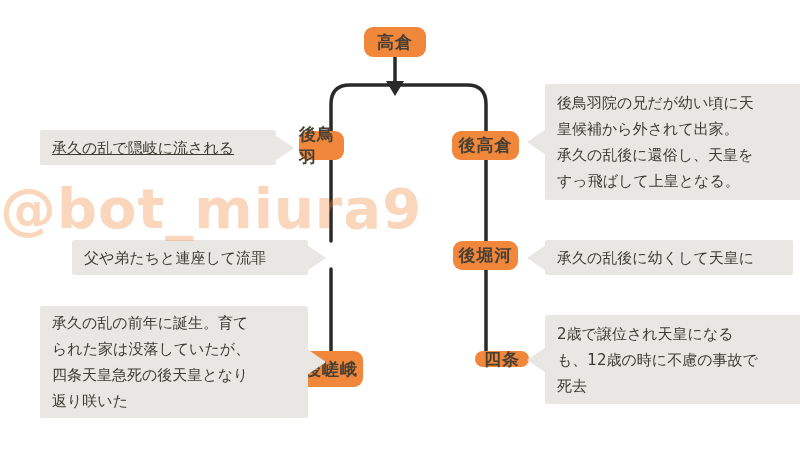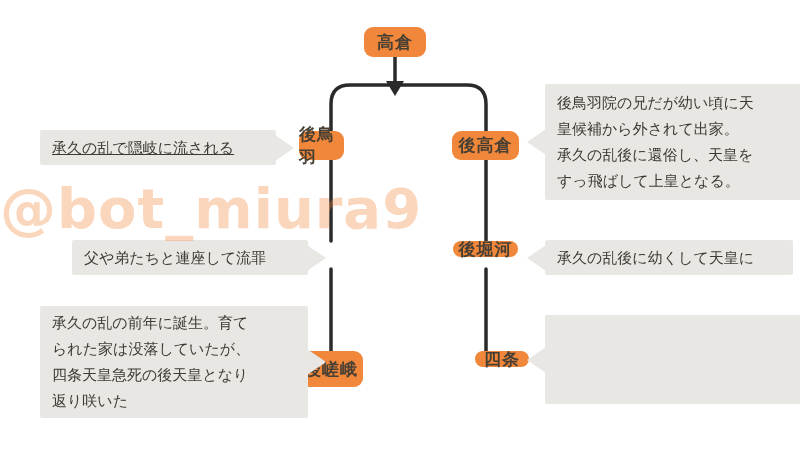--- a/index.html
+++ b/index.html
@@ -55,21 +55,21 @@
 
   <div class="node" style="left:299px;top:131px;width:45px;height:29px;">
     <span>後鳥羽</span>
   </div>
 
   <div class="node" style="left:452px;top:131px;width:67px;height:29px;">
     <span>後高倉</span>
   </div>
 
 
-  <div class="node" style="left:453px;top:241px;width:65px;height:16px;">
+  <div class="node" style="left:453px;top:241px;width:65px;height:29px;">
     <span>後堀河</span>
   </div>
 
   <div class="node" style="left:299px;top:351px;width:64px;height:36px;">
     <span>後嵯峨</span>
   </div>
 
   <div class="node" style="left:459px;top:351px;width:54px;height:16px;margin-left:16px;">
     <span>四条</span>
   </div>
@@ -99,18 +99,21 @@
 返り咲いた</span>
     <span class="tail"></span>
   </div>
 
   <div class="bubble tail-left" style="left:545px;top:240px;width:224px;height:31px;">
     <span class="txt">承久の乱後に幼くして天皇に</span>
     <span class="tail"></span>
   </div>
 
   <div class="bubble tail-left" style="left:545px;top:315px;width:238px;height:85px;">
+    <span class="txt">2歳で譲位され天皇になる
+も、12歳の時に不慮の事故で
+死去</span>
     <span class="tail"></span>
   </div>
 
   <div class="watermark">@bot_miura9</div>
 
 </div>
 
 </body></html>

